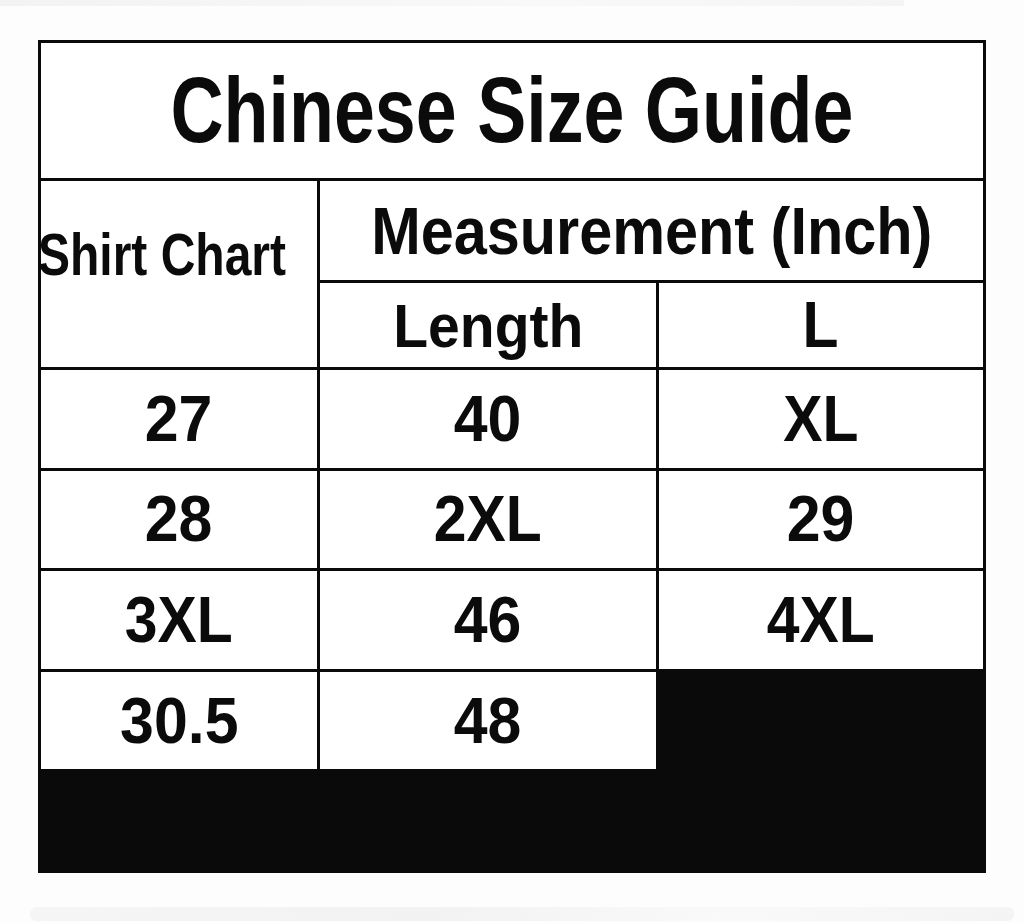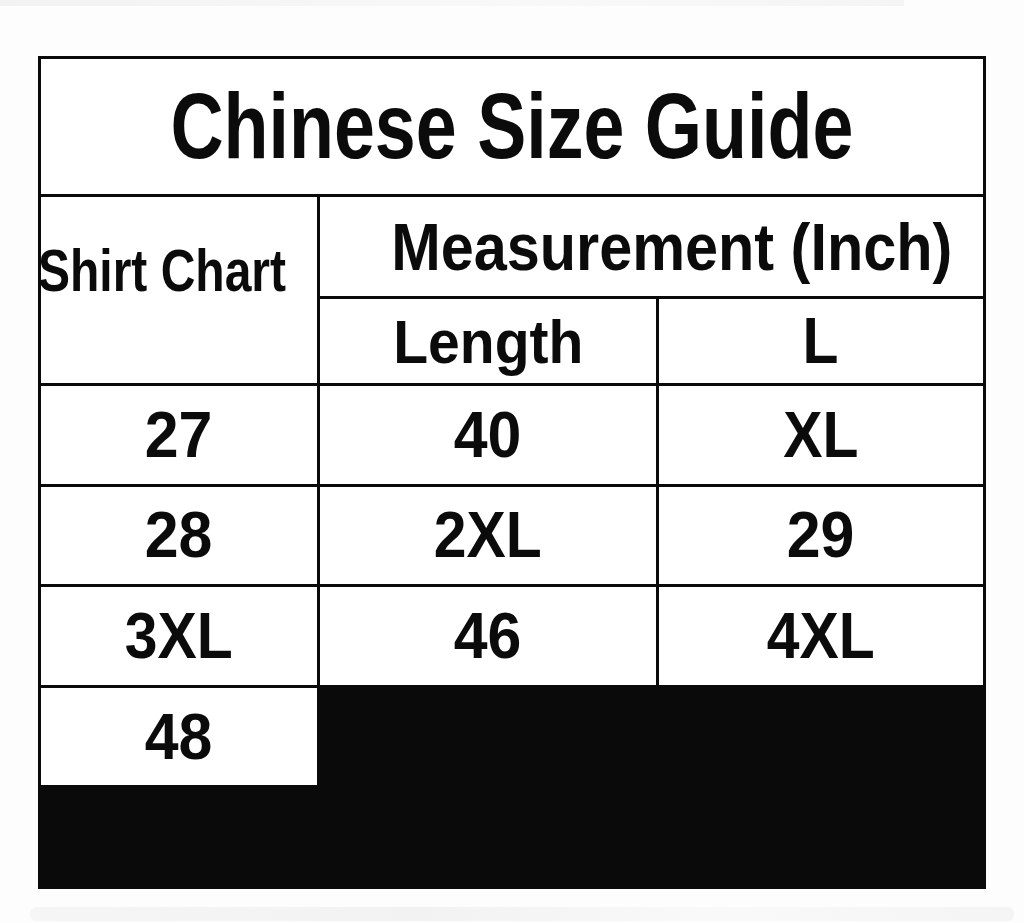--- a/index.html
+++ b/index.html
@@ -8,41 +8,41 @@
     background: #fdfdfd;
     font-family: "Liberation Sans", sans-serif;
     overflow: hidden;
     position: relative;
   }
   .stage { position: absolute; inset: 0; }
 
   
   .size-table {
     position: absolute;
-    left: 38px; top: 56px;
+    left: 38px; top: 40px;
     width: 948px; height: 833px;
     background: #0a0a0a;
     border: 3px solid #0a0a0a;
     display: grid;
     grid-template-columns: 276px 336px 1fr;
     grid-template-rows: 135px 99px 84px repeat(5, 1fr);
     gap: 3px;
   }
   .cell {
     background: #ffffff;
     display: flex;
     align-items: center;
     justify-content: center;
     overflow: hidden;
     color: #0b0b0b;
     font-weight: bold;
   }
   .title-cell  { grid-column: 1 / 4; grid-row: 1; }
   .corner-cell { grid-column: 1; grid-row: 2 / 4; justify-content: flex-end; }
-  .meas-cell   { grid-column: 2 / 4; grid-row: 2; justify-content: flex-end; }
+  .meas-cell   { grid-column: 2 / 4; grid-row: 2; }
 
   
   .txt { display: inline-block; white-space: nowrap; transform-origin: 50% 50%; }
   .t-title   { font-size: 92px; transform: scaleX(0.80); }
   .t-corner  { font-size: 60px; transform: scaleX(0.80); position: relative; top: -20px; }
   .t-meas    { font-size: 66px; transform: scaleX(0.90); }
   .t-colhead { font-size: 62px; transform: scaleX(0.92); }
   .t-size    { font-size: 64px; transform: scaleX(0.92); }
   .t-num     { font-size: 64px; transform: scaleX(0.95); }
 
@@ -111,20 +111,23 @@
       <span class="txt t-size">3XL</span>
     </div>
     <div class="cell">
       <span class="txt t-num">46</span>
     </div>
 
     <div class="cell">
       <span class="txt t-size">4XL</span>
     </div>
     <div class="cell">
+      <span class="txt t-num">30.5</span>
+    </div>
+    <div class="cell">
       <span class="txt t-num">48</span>
     </div>
 
   </div>
 
   <div class="scan-artifact-bottom"></div>
 
 </div>
 
 </body></html>

